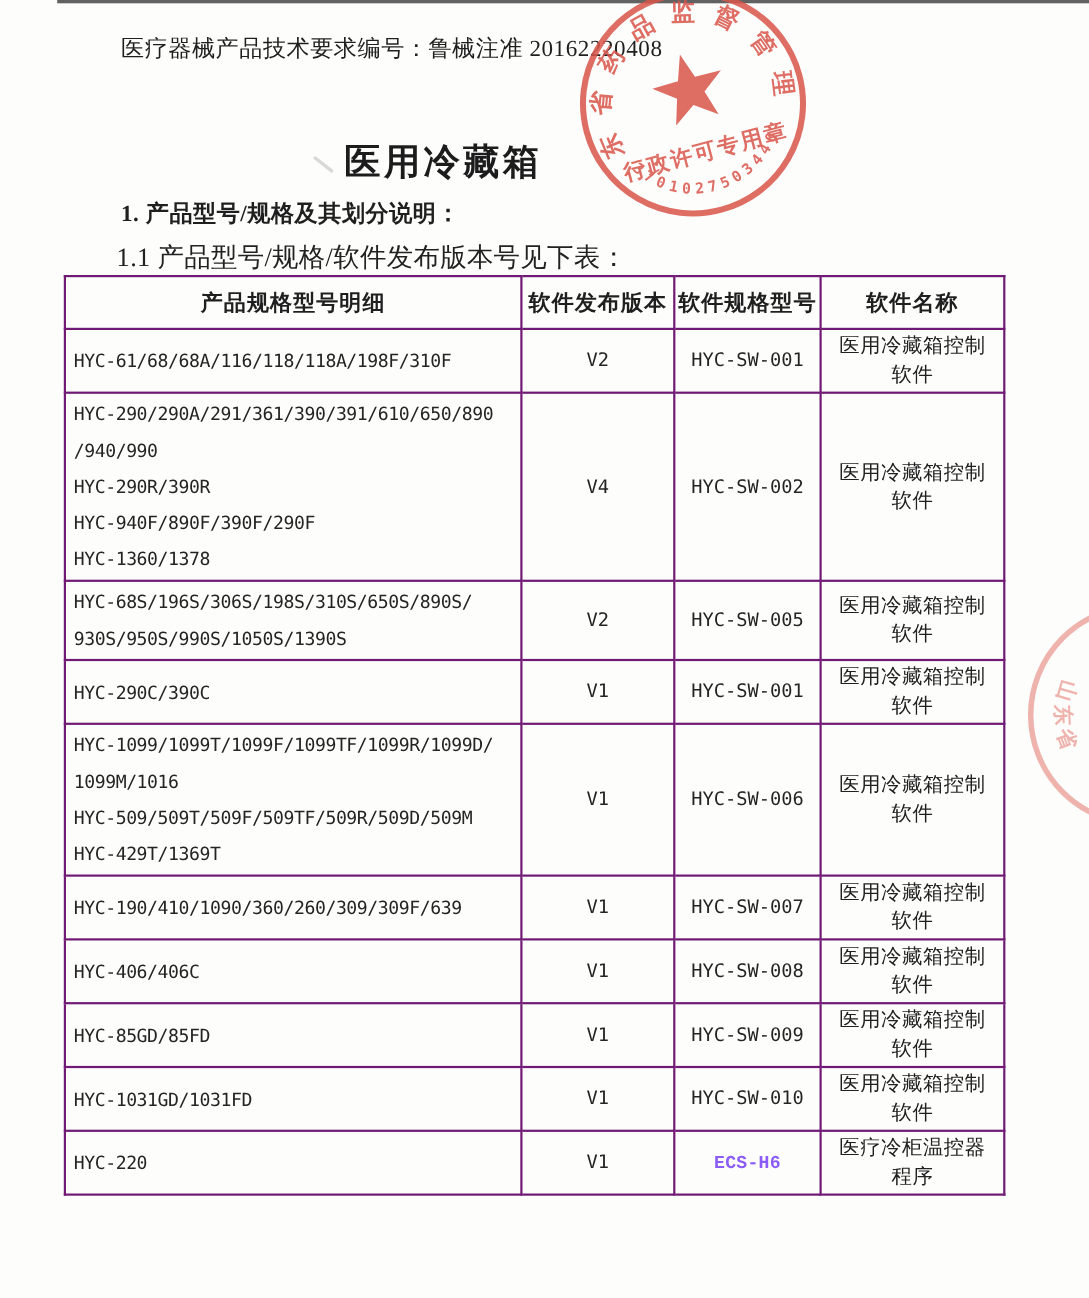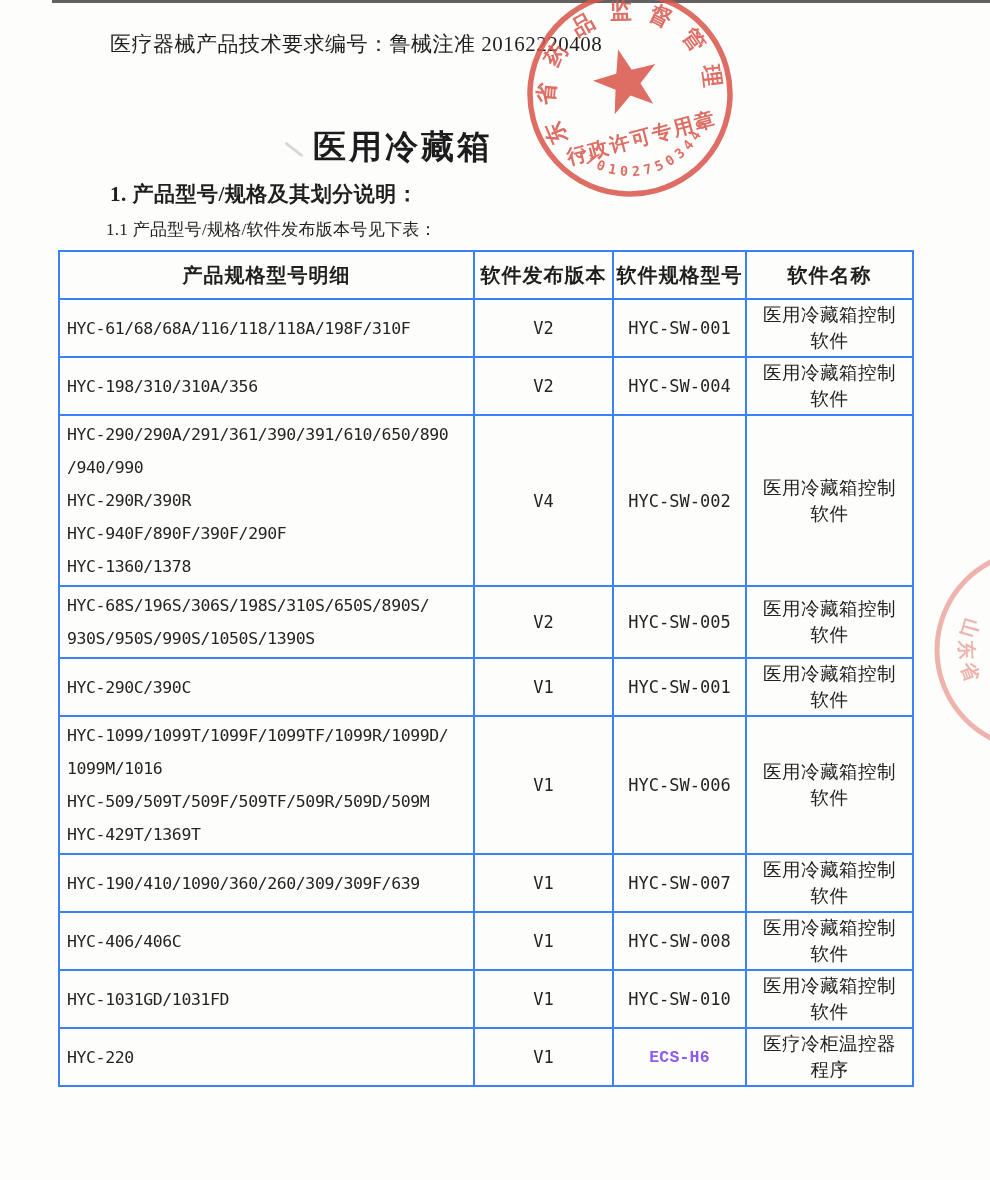--- a/index.html
+++ b/index.html
@@ -25,32 +25,32 @@
   .page-title{
     position:absolute;left:0;top:125px;width:806px;text-align:center;
     font-size:33px;font-weight:700;letter-spacing:3px;color:#1c1c1c;
   }
   .sec1{
     position:absolute;left:110px;top:180px;
     font-size:21px;font-weight:600;letter-spacing:.5px;color:#1f1f1f;white-space:nowrap;
   }
   .sec11{
     position:absolute;left:106px;top:218px;
-    font-size:17px;font-weight:500;letter-spacing:.3px;color:#222;white-space:nowrap;
+    font-size:24px;font-weight:500;letter-spacing:.3px;color:#222;white-space:nowrap;
   }
   table.spec{
     position:absolute;left:58px;top:250px;width:854px;
     border-collapse:collapse;table-layout:fixed;
   }
   table.spec col.c1{width:415px}
   table.spec col.c2{width:139px}
   table.spec col.c3{width:133px}
   table.spec col.c4{width:167px}
   table.spec th,table.spec td{
-    border:2px solid #3b82f6;vertical-align:middle;
+    border:2px solid #701a75;vertical-align:middle;
     overflow:hidden;
   }
   table.spec th{
     height:44px;font-size:20px;font-weight:600;letter-spacing:1px;
     text-align:center;color:#1f1f1f;
   }
   td.model{
     font-family:"DejaVu Sans Mono","Liberation Mono",monospace;
     font-size:16.5px;letter-spacing:-.4px;line-height:33px;
     text-align:left;padding:2px 4px 2px 7px;white-space:pre;color:#242424;
@@ -98,27 +98,20 @@
       </tr>
   </thead>
   <tbody>
       <tr class="rmin">
         <td class="model">HYC-61/68/68A/116/118/118A/198F/310F</td>
         <td class="version">V2</td>
         <td class="code">HYC-SW-001</td>
         <td class="name">医用冷藏箱控制
 软件</td>
       </tr>
-      <tr class="rmin">
-        <td class="model">HYC-198/310/310A/356</td>
-        <td class="version">V2</td>
-        <td class="code">HYC-SW-004</td>
-        <td class="name">医用冷藏箱控制
-软件</td>
-      </tr>
       <tr>
         <td class="model">HYC-290/290A/291/361/390/391/610/650/890
 /940/990
 HYC-290R/390R
 HYC-940F/890F/390F/290F
 HYC-1360/1378</td>
         <td class="version">V4</td>
         <td class="code">HYC-SW-002</td>
         <td class="name">医用冷藏箱控制
 软件</td>
@@ -152,20 +145,27 @@
         <td class="model">HYC-190/410/1090/360/260/309/309F/639</td>
         <td class="version">V1</td>
         <td class="code">HYC-SW-007</td>
         <td class="name">医用冷藏箱控制
 软件</td>
       </tr>
       <tr class="rmin">
         <td class="model">HYC-406/406C</td>
         <td class="version">V1</td>
         <td class="code">HYC-SW-008</td>
+        <td class="name">医用冷藏箱控制
+软件</td>
+      </tr>
+      <tr class="rmin">
+        <td class="model">HYC-85GD/85FD</td>
+        <td class="version">V1</td>
+        <td class="code">HYC-SW-009</td>
         <td class="name">医用冷藏箱控制
 软件</td>
       </tr>
       <tr class="rmin">
         <td class="model">HYC-1031GD/1031FD</td>
         <td class="version">V1</td>
         <td class="code">HYC-SW-010</td>
         <td class="name">医用冷藏箱控制
 软件</td>
       </tr>

